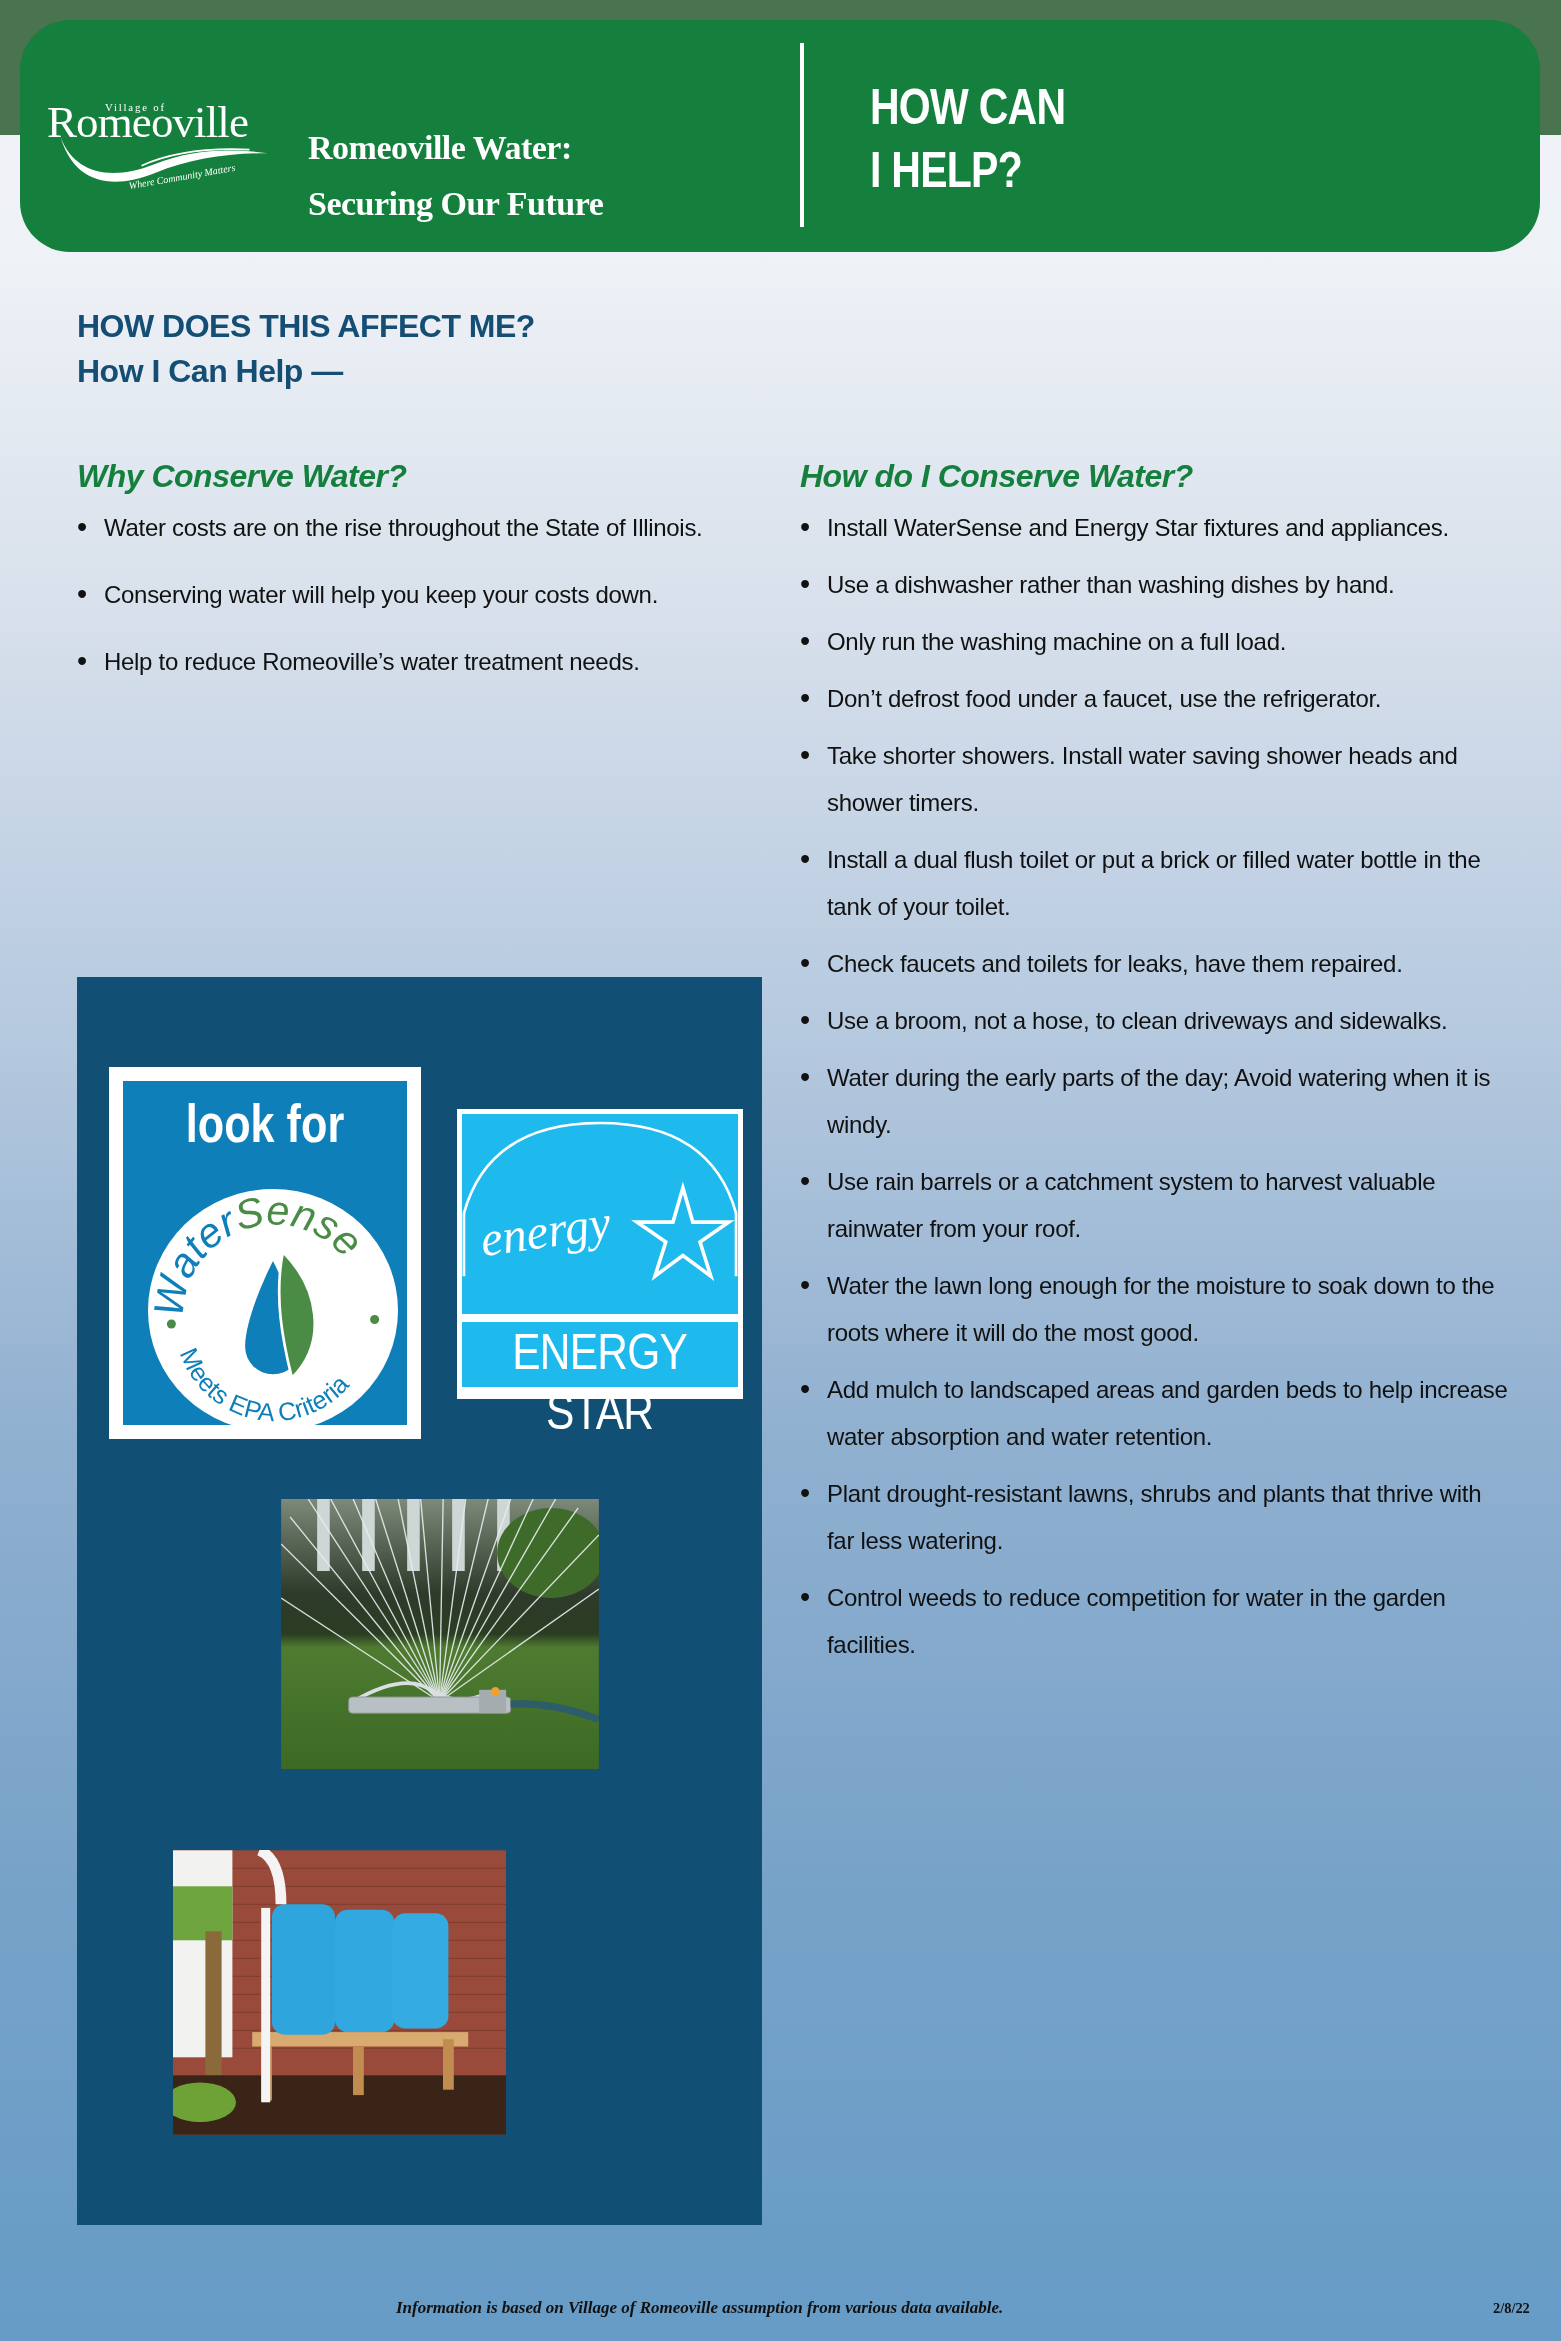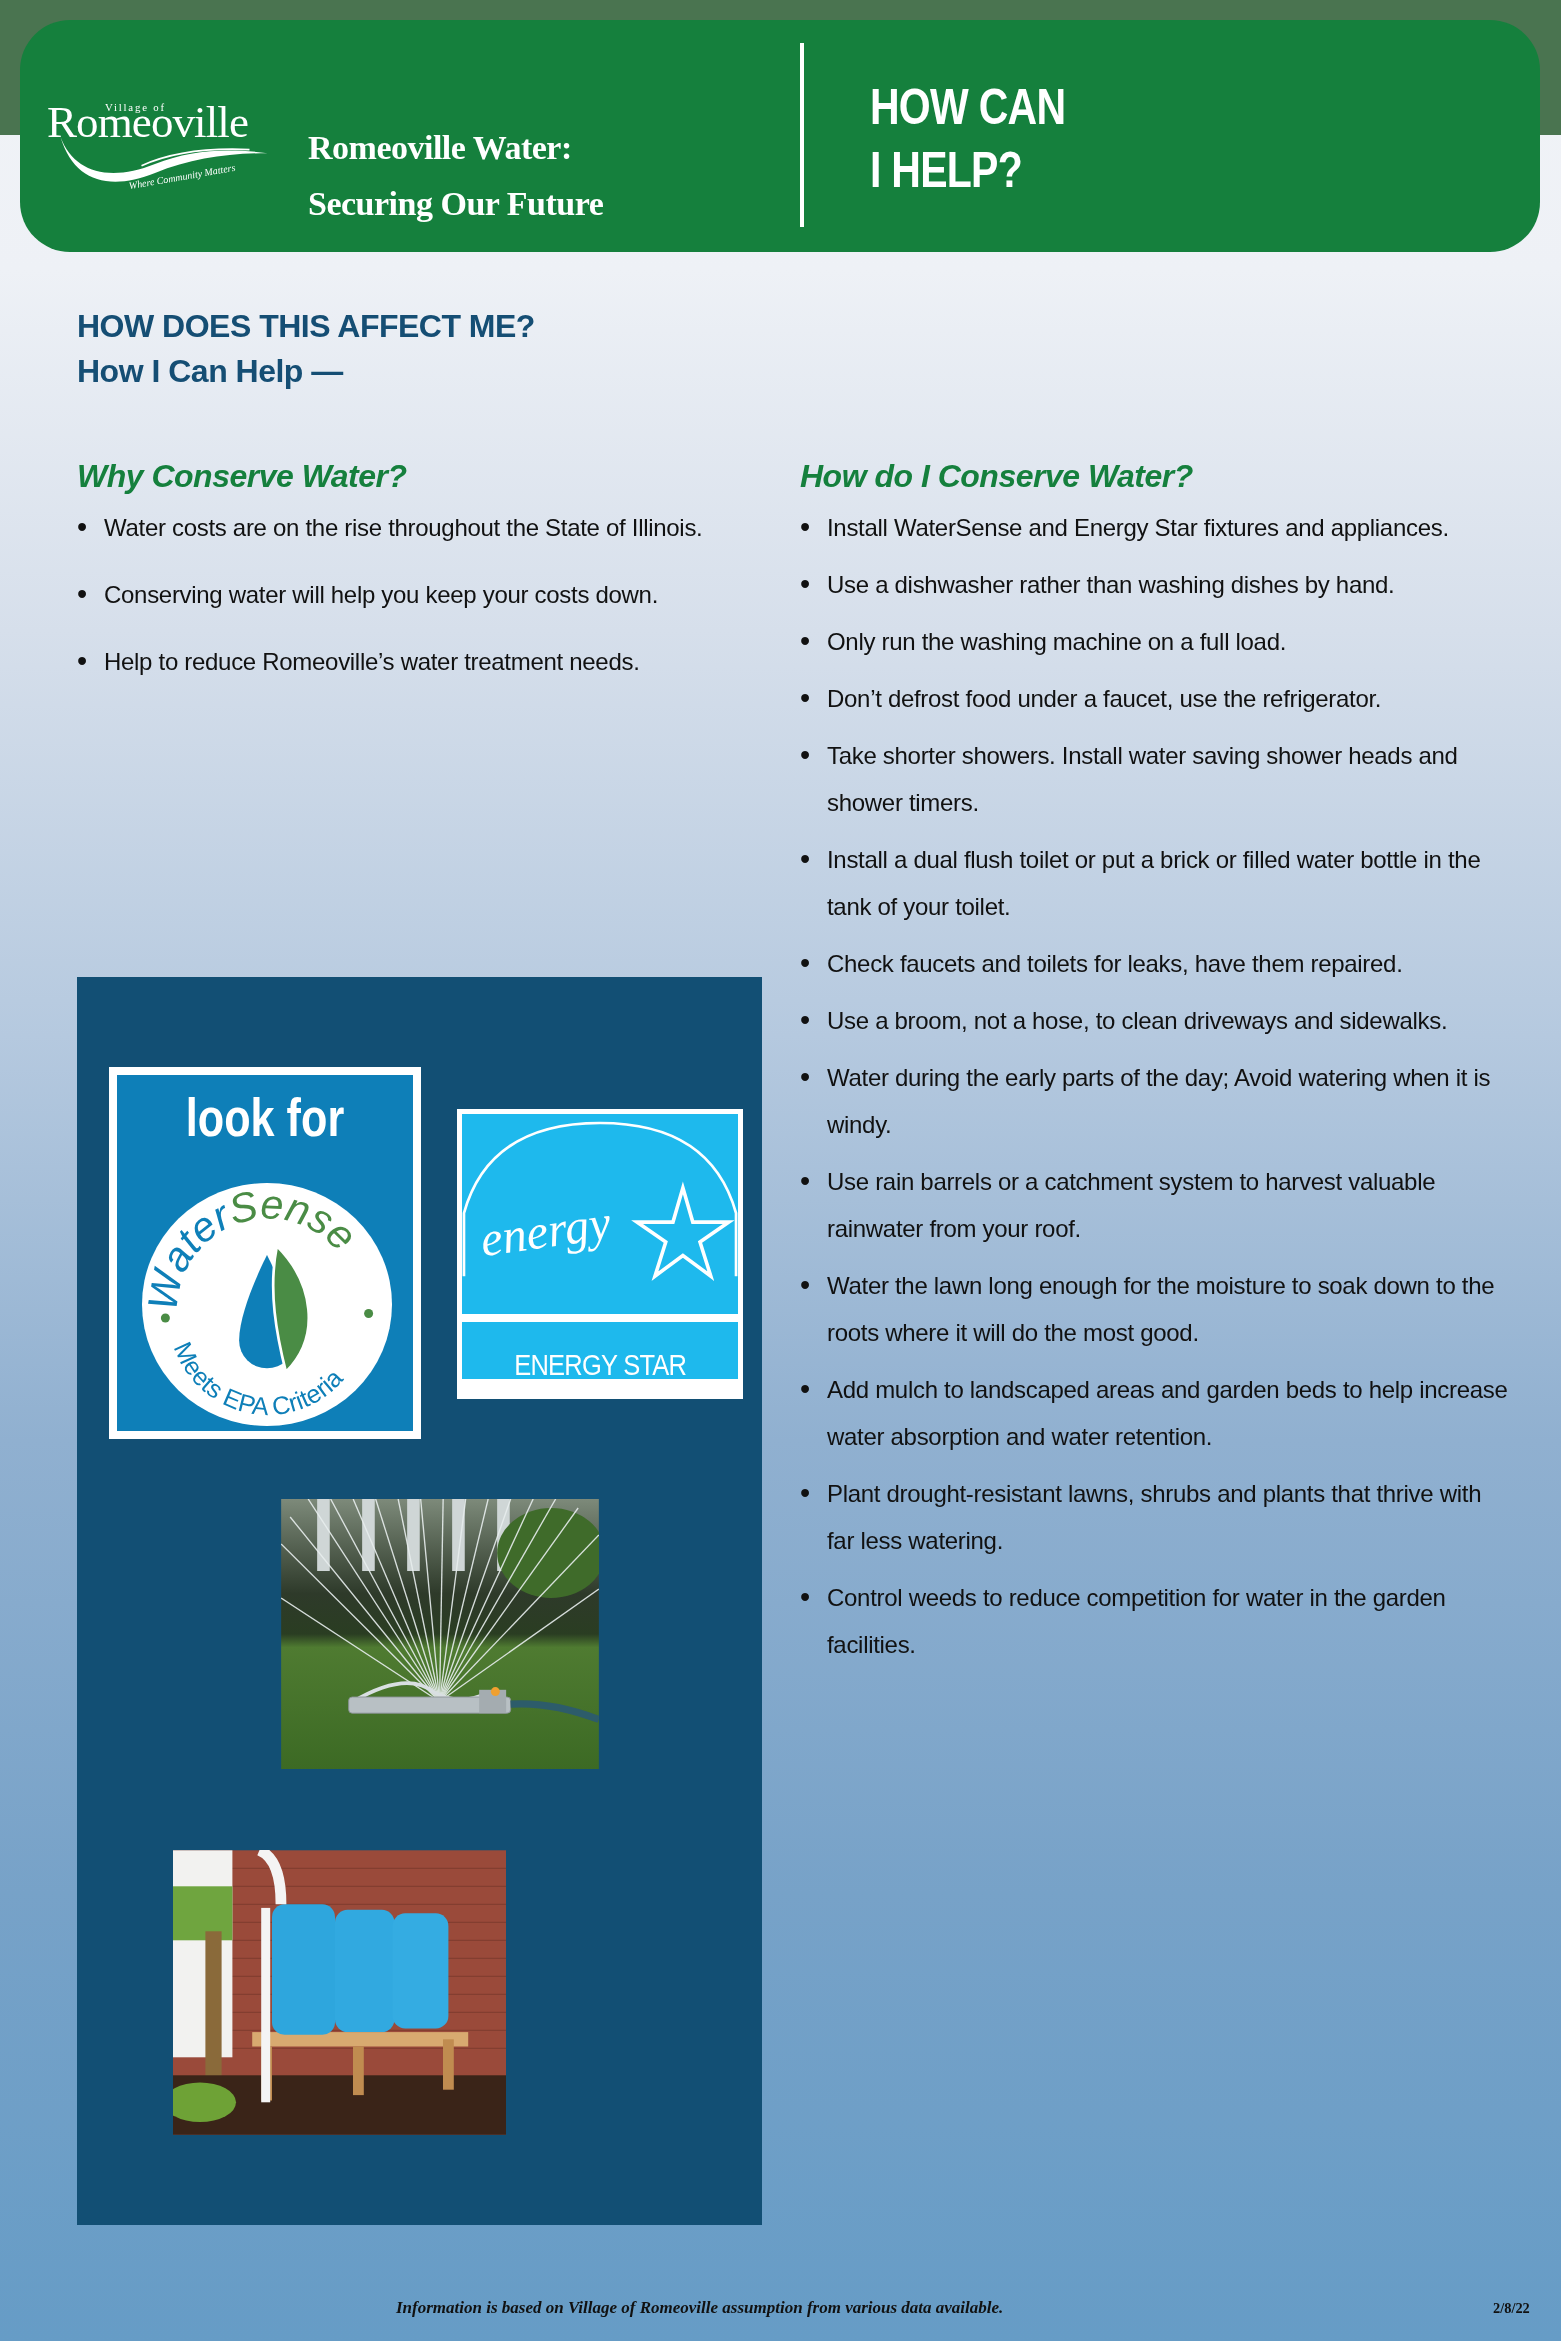--- a/index.html
+++ b/index.html
@@ -71,43 +71,43 @@
     content: "•"; position: absolute; left: 0; top: 0; font-size: 29px;
   }
   .list-left li { margin-bottom: 20px; }
   .list-right li { margin-bottom: 10px; }
   .img-panel {
     position: absolute; left: 77px; top: 977px; width: 685px; height: 1248px;
     background: #124f74;
   }
   .ws-badge {
     position: absolute; left: 32px; top: 90px; width: 312px; height: 372px;
-    background: #fff; padding: 8px;
+    background: #fff; padding: 14px;
   }
   .ws-inner {
     position: relative; width: 100%; height: 100%; background: #0e7fb8;
   }
   .ws-look {
     position: absolute; left: 0; top: 10.8px; width: 100%; text-align: center;
     color: #fff; font-weight: bold; font-size: 54px; transform: scaleX(0.8);
   }
   .ws-oval {
     position: absolute; left: 25px; top: 108px; width: 250px; height: 243px;
     background: #fff; border-radius: 50%;
   }
   .es-badge {
     position: absolute; left: 380px; top: 132px; width: 286px; height: 290px;
     background: #fff; padding: 5.4px;
   }
   .es-top {
     position: relative; width: 100%; height: 200px; background: #1eb9ed; overflow: hidden;
   }
   .es-bottom {
-    position: relative; width: 100%; height: 57px; margin-top: 8px; background: #1eb9ed;
-    color: #fff; font-size: 30px; text-align: center; line-height: 86px;
+    position: relative; width: 100%; height: 65px; margin-top: 8px; background: #1eb9ed;
+    color: #fff; font-size: 50px; text-align: center; line-height: 60px;
     transform-origin: center; letter-spacing: -0.9px;
   }
   .es-bottom span { display: inline-block; transform: scaleX(0.85); }
   .photo-sprinkler {
     position: absolute; left: 204px; top: 522px; width: 318px; height: 270px;
     overflow: hidden;
   }
   .photo-barrels {
     position: absolute; left: 96px; top: 873px; width: 333px; height: 285px;
     overflow: hidden;

